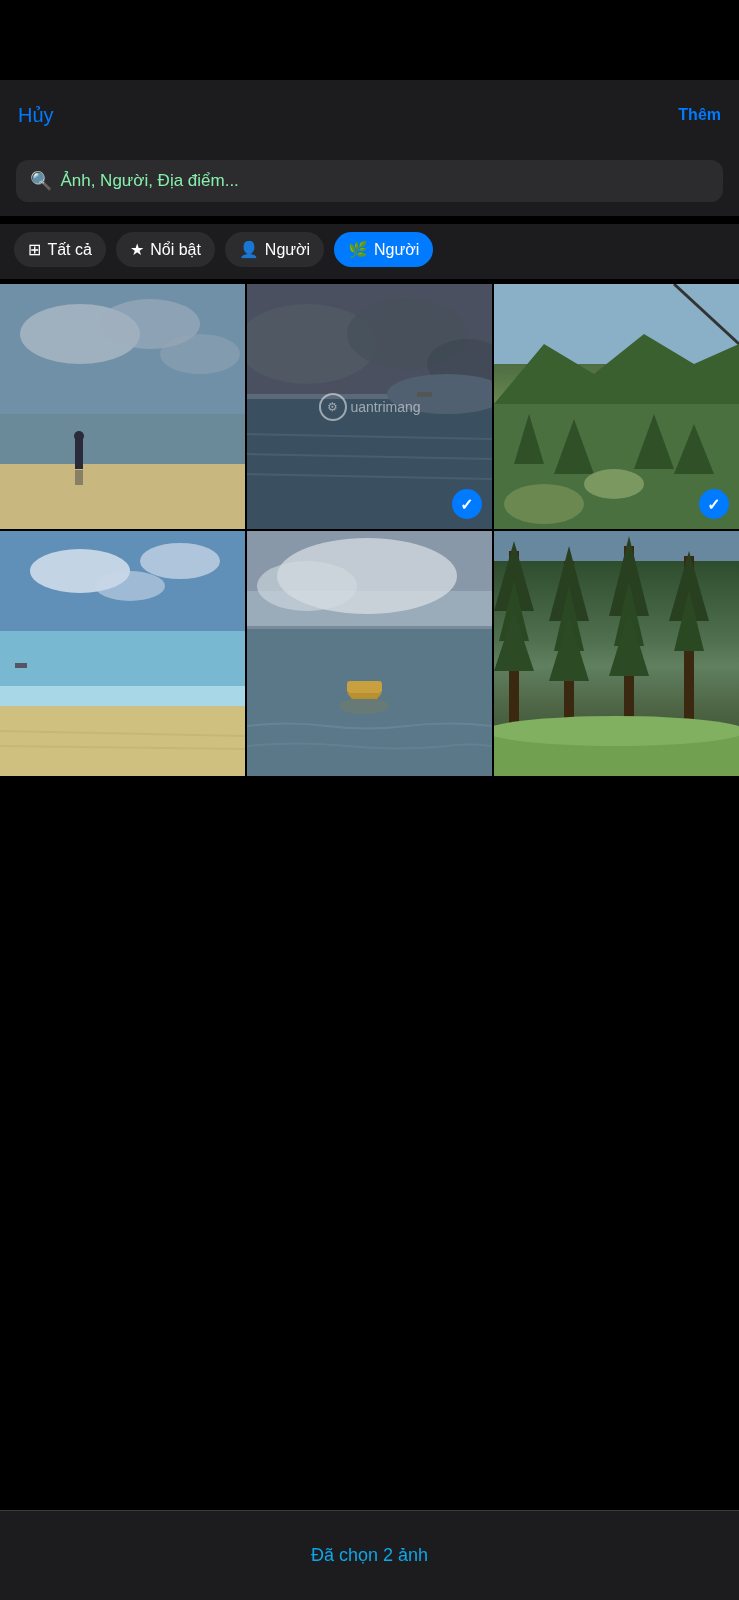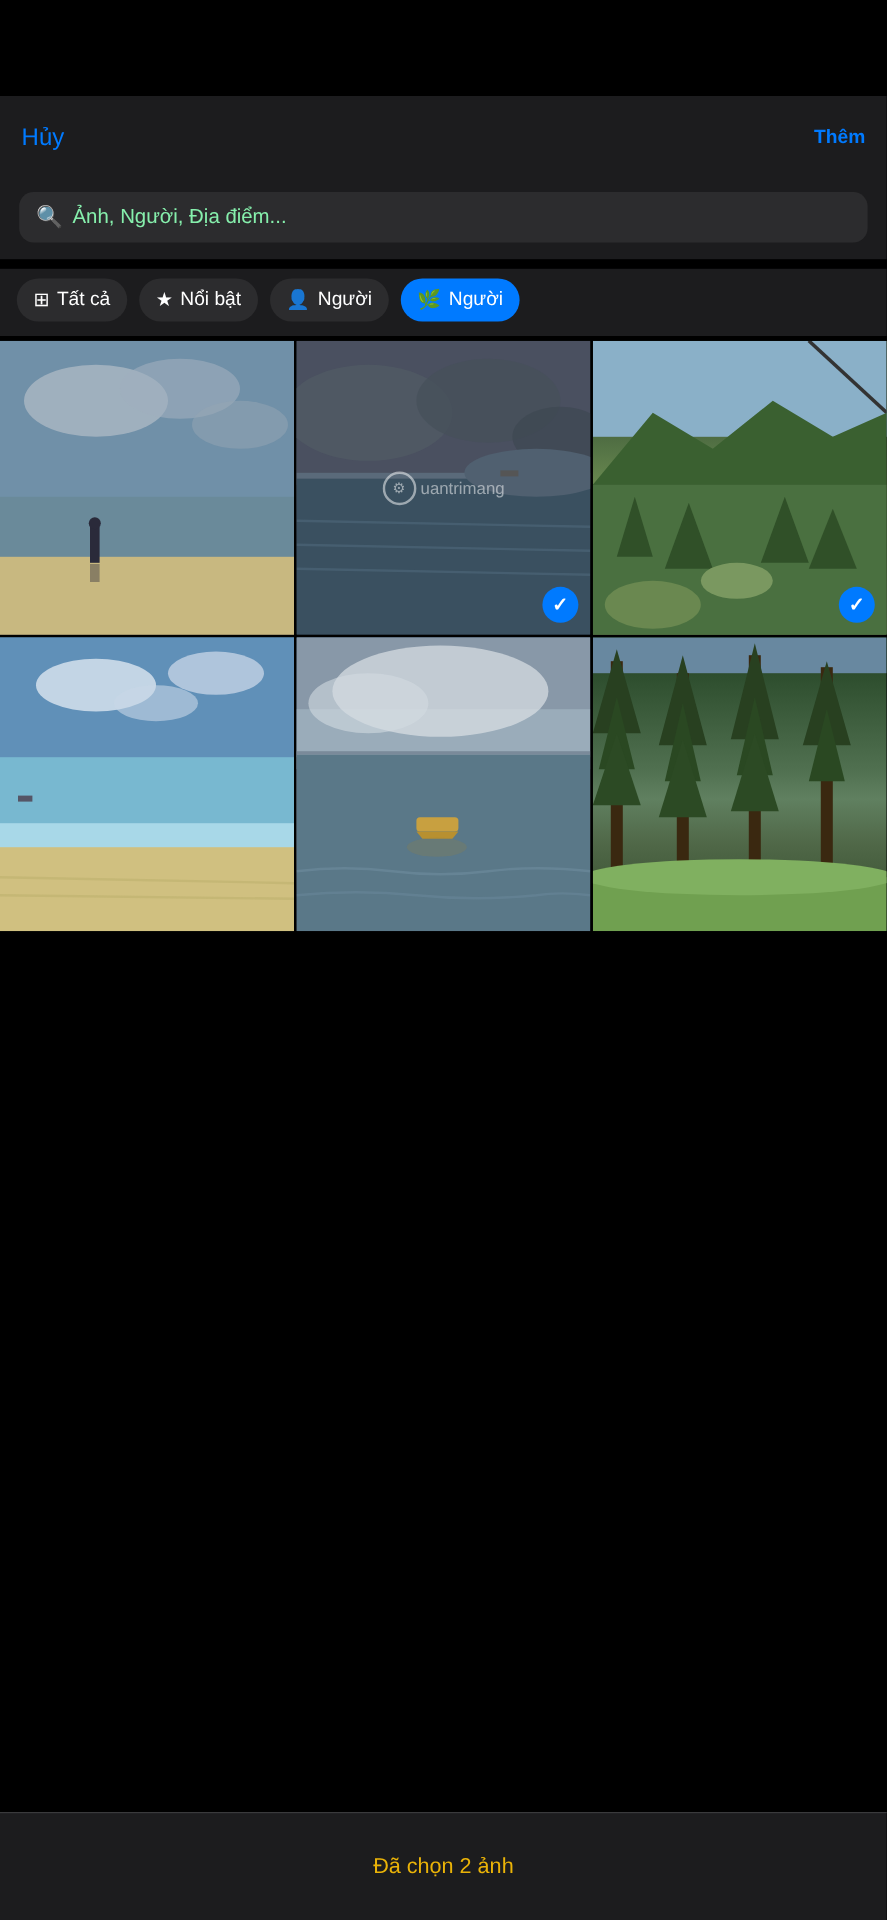--- a/index.html
+++ b/index.html
@@ -243,21 +243,21 @@
       width: 100%;
       height: 90px;
       background: #1c1c1e;
       display: flex;
       align-items: center;
       justify-content: center;
       border-top: 1px solid #3a3a3c;
     }
 
     .bottom-label {
-      color: #eab308;
+      color: #0ea5e9;
       font-size: 18px;
       font-weight: 500;
     }
   </style>
 </head>
 <body>
 
 <div class="top-bar-bg"></div>
 
 <div class="nav-bar">

